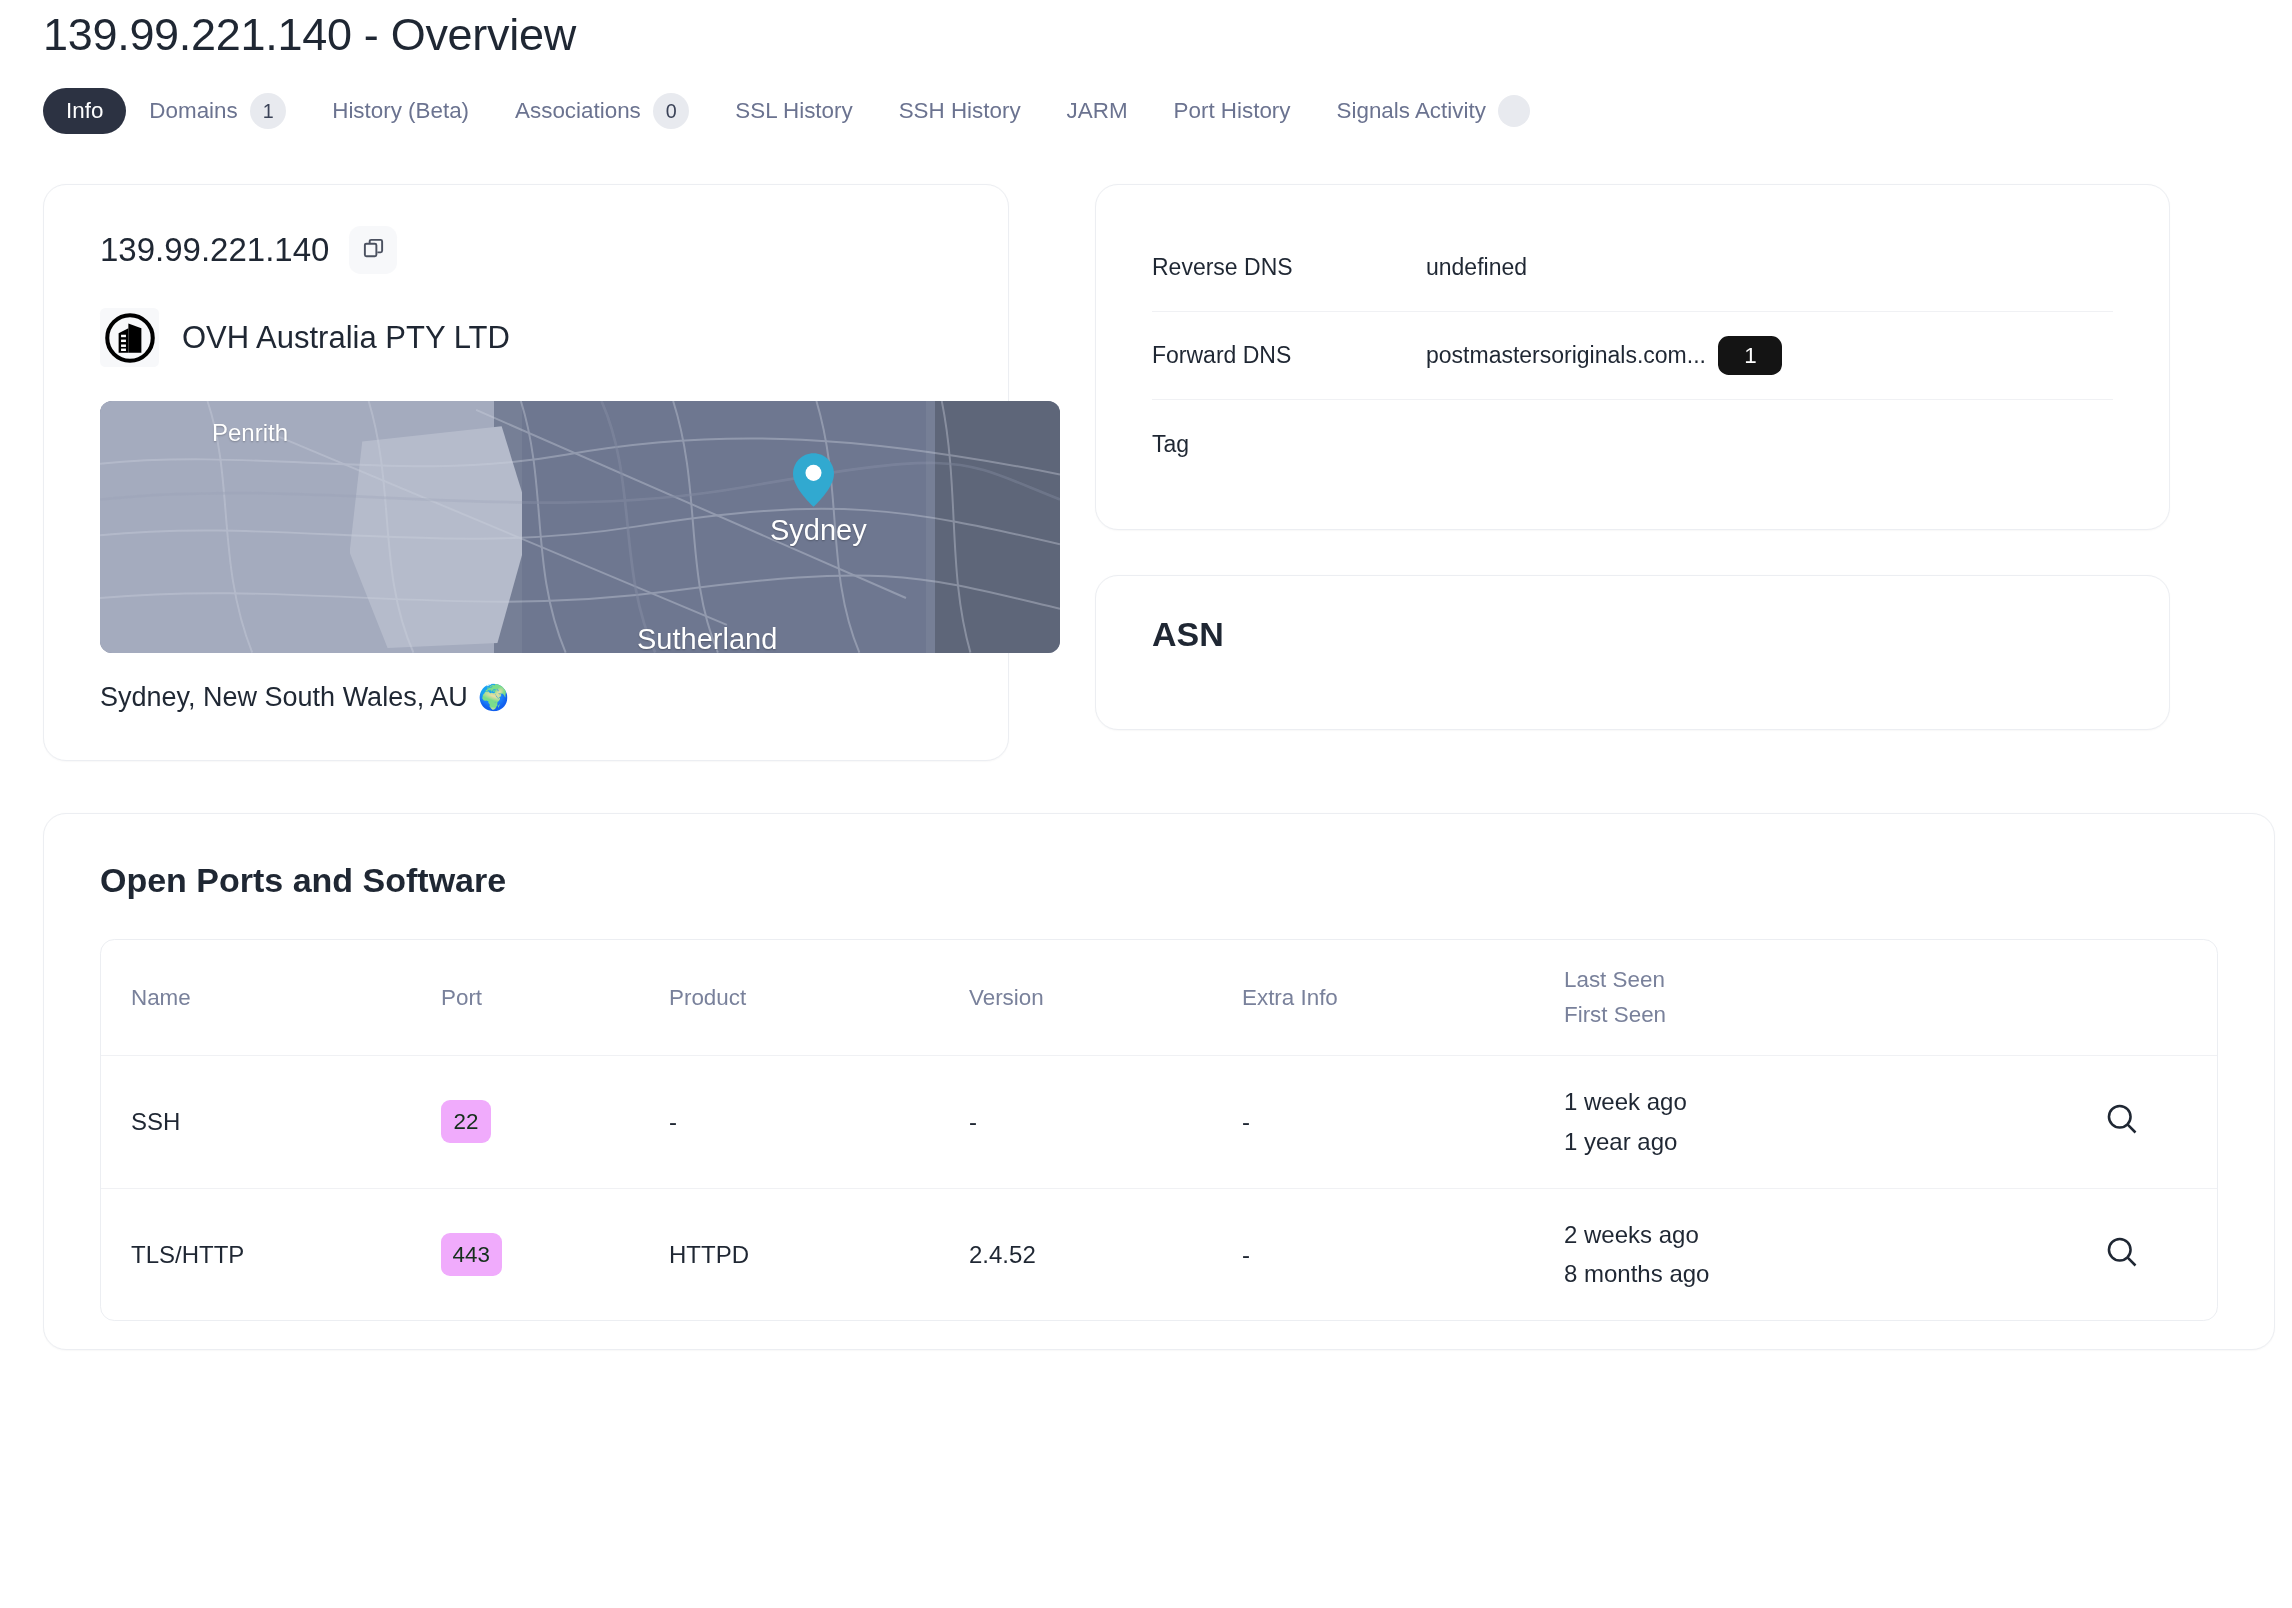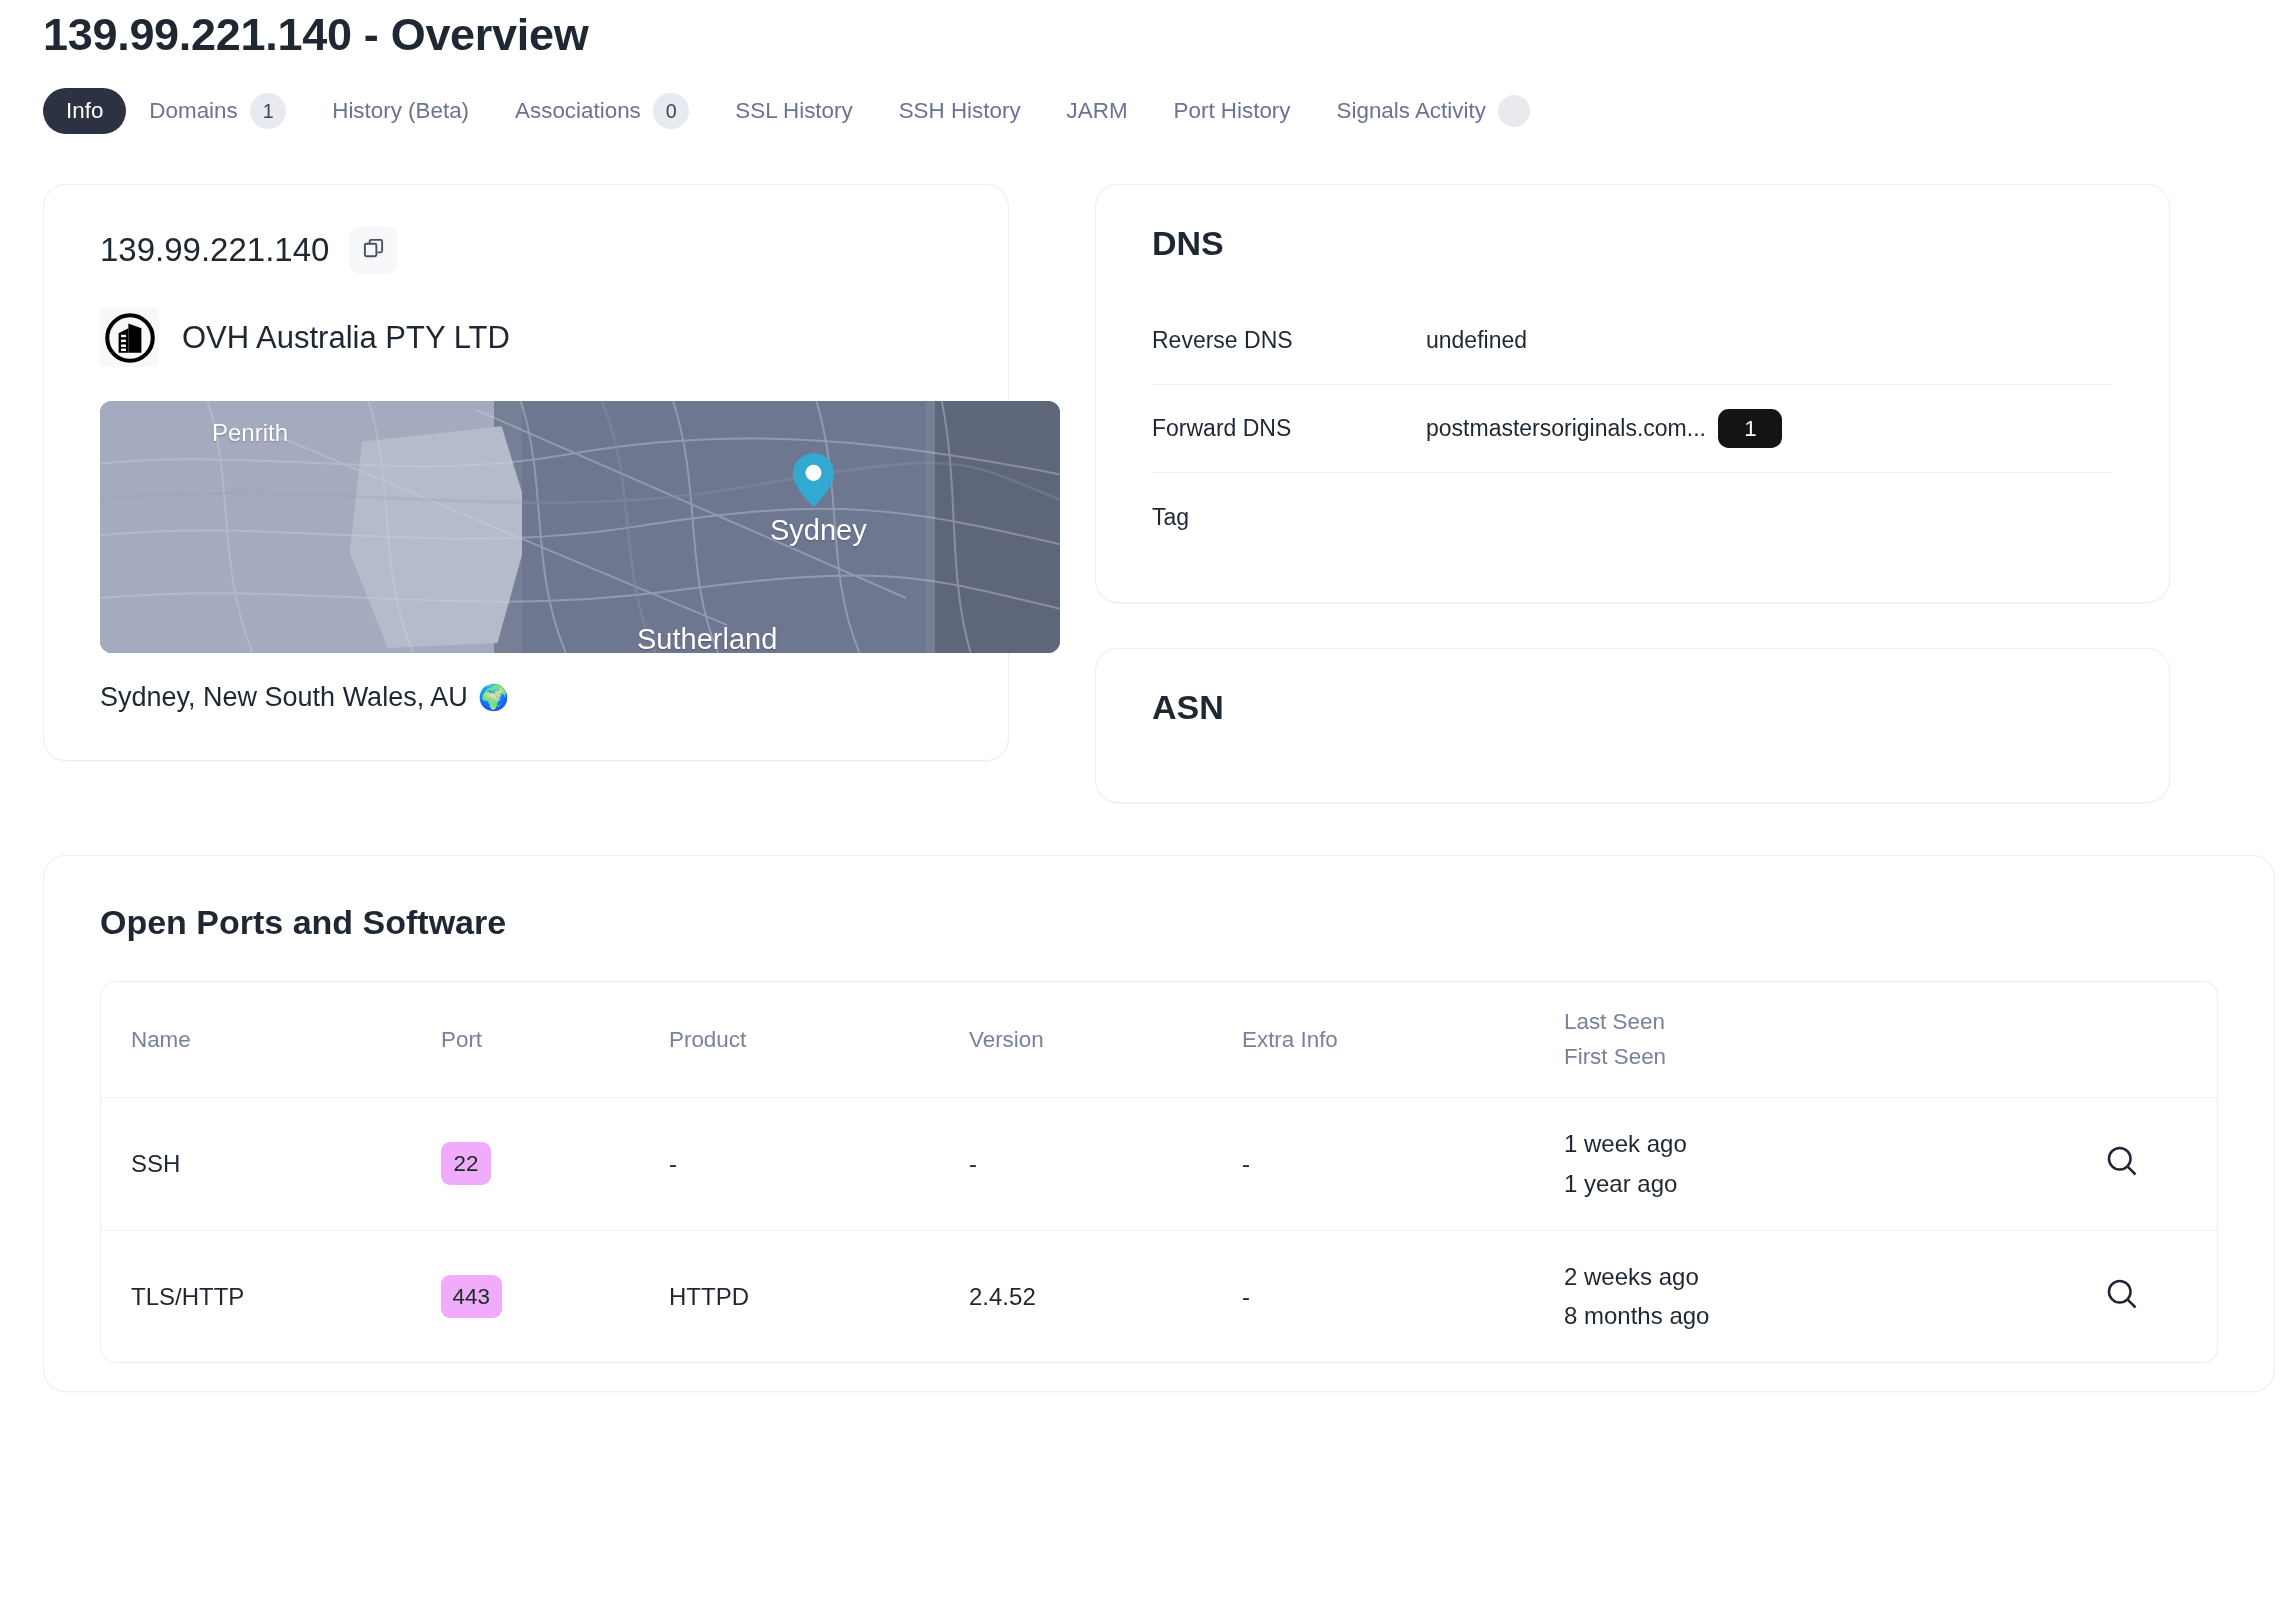--- a/index.html
+++ b/index.html
@@ -16,21 +16,21 @@
   .page {
     width: 2293px;
     height: 1608px;
     position: relative;
     padding: 0 43px;
   }
 
   
   .page-title {
     font-size: 45px;
-    font-weight: 700;
+    font-weight: 400;
     color: #1f2733;
     letter-spacing: -0.3px;
     padding-top: 7.2px;
     line-height: 1.25;
   }
 
   .tabbar {
     display: flex;
     align-items: center;
     gap: 0px;
@@ -420,21 +420,20 @@
 
       <div class="location-row">
         <span>Sydney, New South Wales, AU</span>
         <span class="globe">🌍</span>
       </div>
     </section>
 
     <div class="col-right">
 
       <section class="card card-right">
-        <h2 class="card-heading">DNS</h2>
 
         <div class="dns-row">
           <div class="dns-label">Reverse DNS</div>
           <div class="dns-value">
             <span>undefined</span>
           </div>
         </div>
 
         <div class="dns-row">
           <div class="dns-label">Forward DNS</div>

